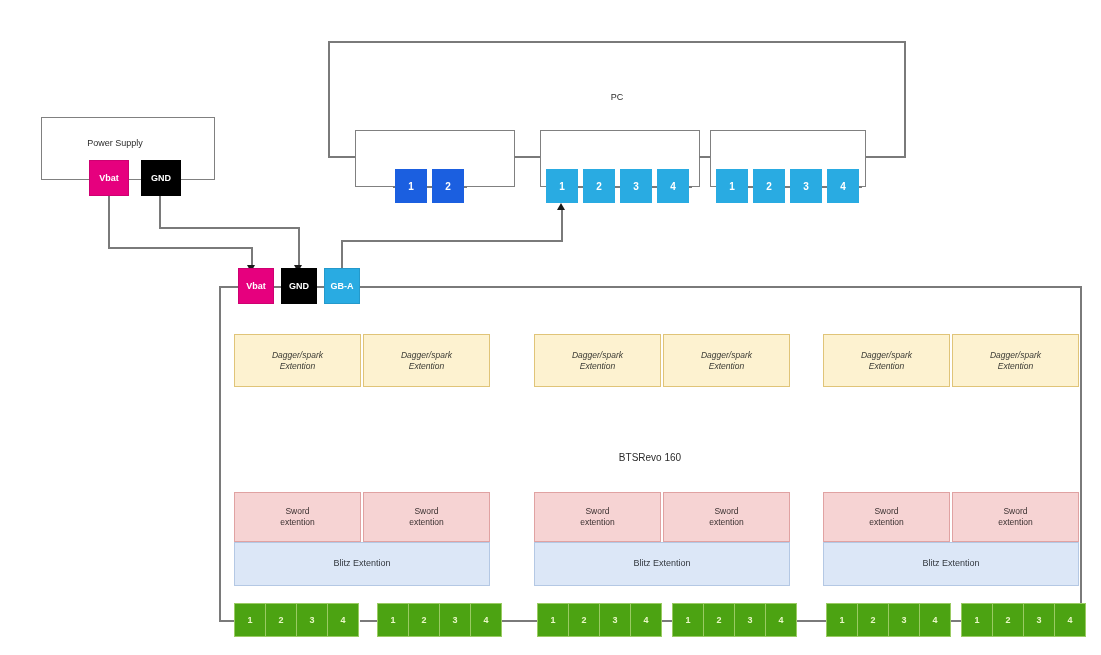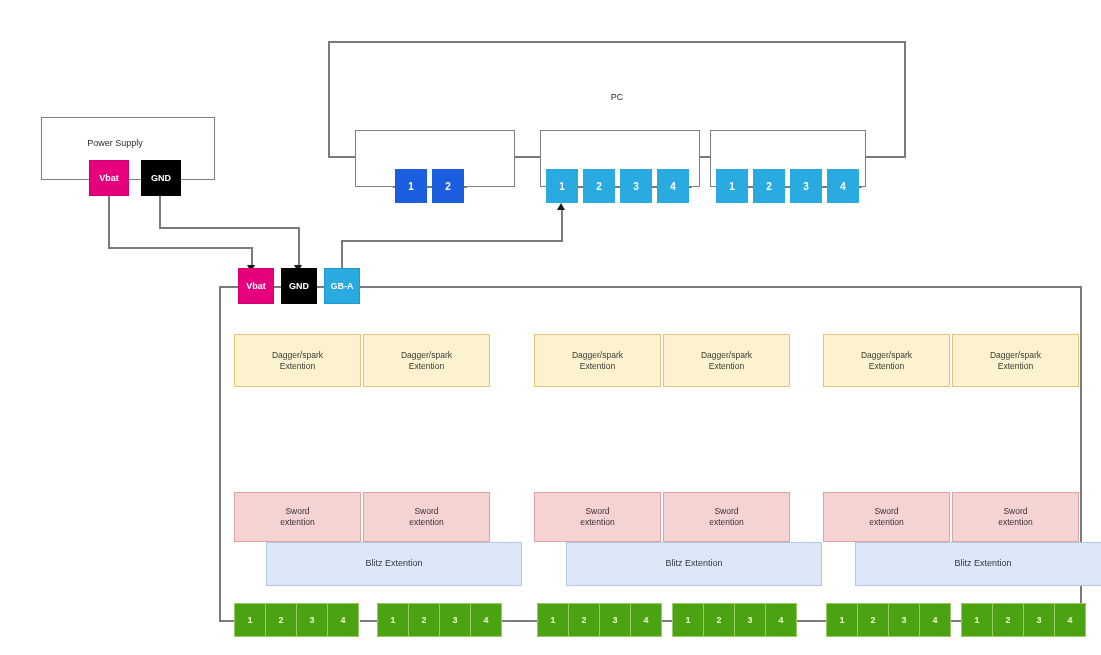--- a/index.html
+++ b/index.html
@@ -67,33 +67,33 @@
     background: #4CA312;
     border: 1px solid #9ACB63;
   }
 
   
   .dagger {
     background: #FDF2D0;
     border: 1px solid #E0C478;
     color: #3a3a34;
     font-size: 8.5px;
+    font-style: italic;
   }
   .sword {
     background: #F6D3D3;
     border: 1px solid #E0A2A2;
     color: #3a3030;
     font-size: 8.5px;
   }
   .blitz {
     background: #DCE7F7;
     border: 1px solid #B4C8E4;
     color: #33383f;
     font-size: 9px;
-    margin-left: 32px;
   }
 
   
   .textlabel {
     color: #2b2b2b;
     font-size: 9px;
     text-align: center;
   }
   .title-ps  { font-size: 9px; }
   .title-pc  { font-size: 9px; }
@@ -181,20 +181,21 @@
   <div class="abs chip chip-vbat" style="left:238px; top:268px; width:36px; height:36px;">Vbat</div>
   <div class="abs chip chip-gnd" style="left:281px; top:268px; width:36px; height:36px;">GND</div>
   <div class="abs chip chip-gba" style="left:324px; top:268px; width:36px; height:36px;">GB-A</div>
 
   <div class="abs wire-v" style="left:219px; top:286px; height:335px;"></div>
   <div class="abs wire-h" style="left:219px; top:620px; width:24px;"></div>
 
   <div class="abs wire-v" style="left:1080px; top:286px; height:335px;"></div>
   <div class="abs wire-h" style="left:1058px; top:620px; width:24px;"></div>
 
+  <div class="abs textlabel title-bts" style="left:219px; top:452px; width:862px;">BTSRevo 160</div>
 
   <div class="abs lbl dagger" style="left:234px; top:334px; width:127px; height:53px;">
     <div>
       <div>Dagger/spark</div>
       <div>Extention</div>
     </div>
   </div>
   <div class="abs lbl dagger" style="left:363px; top:334px; width:127px; height:53px;">
     <div>
       <div>Dagger/spark</div>

